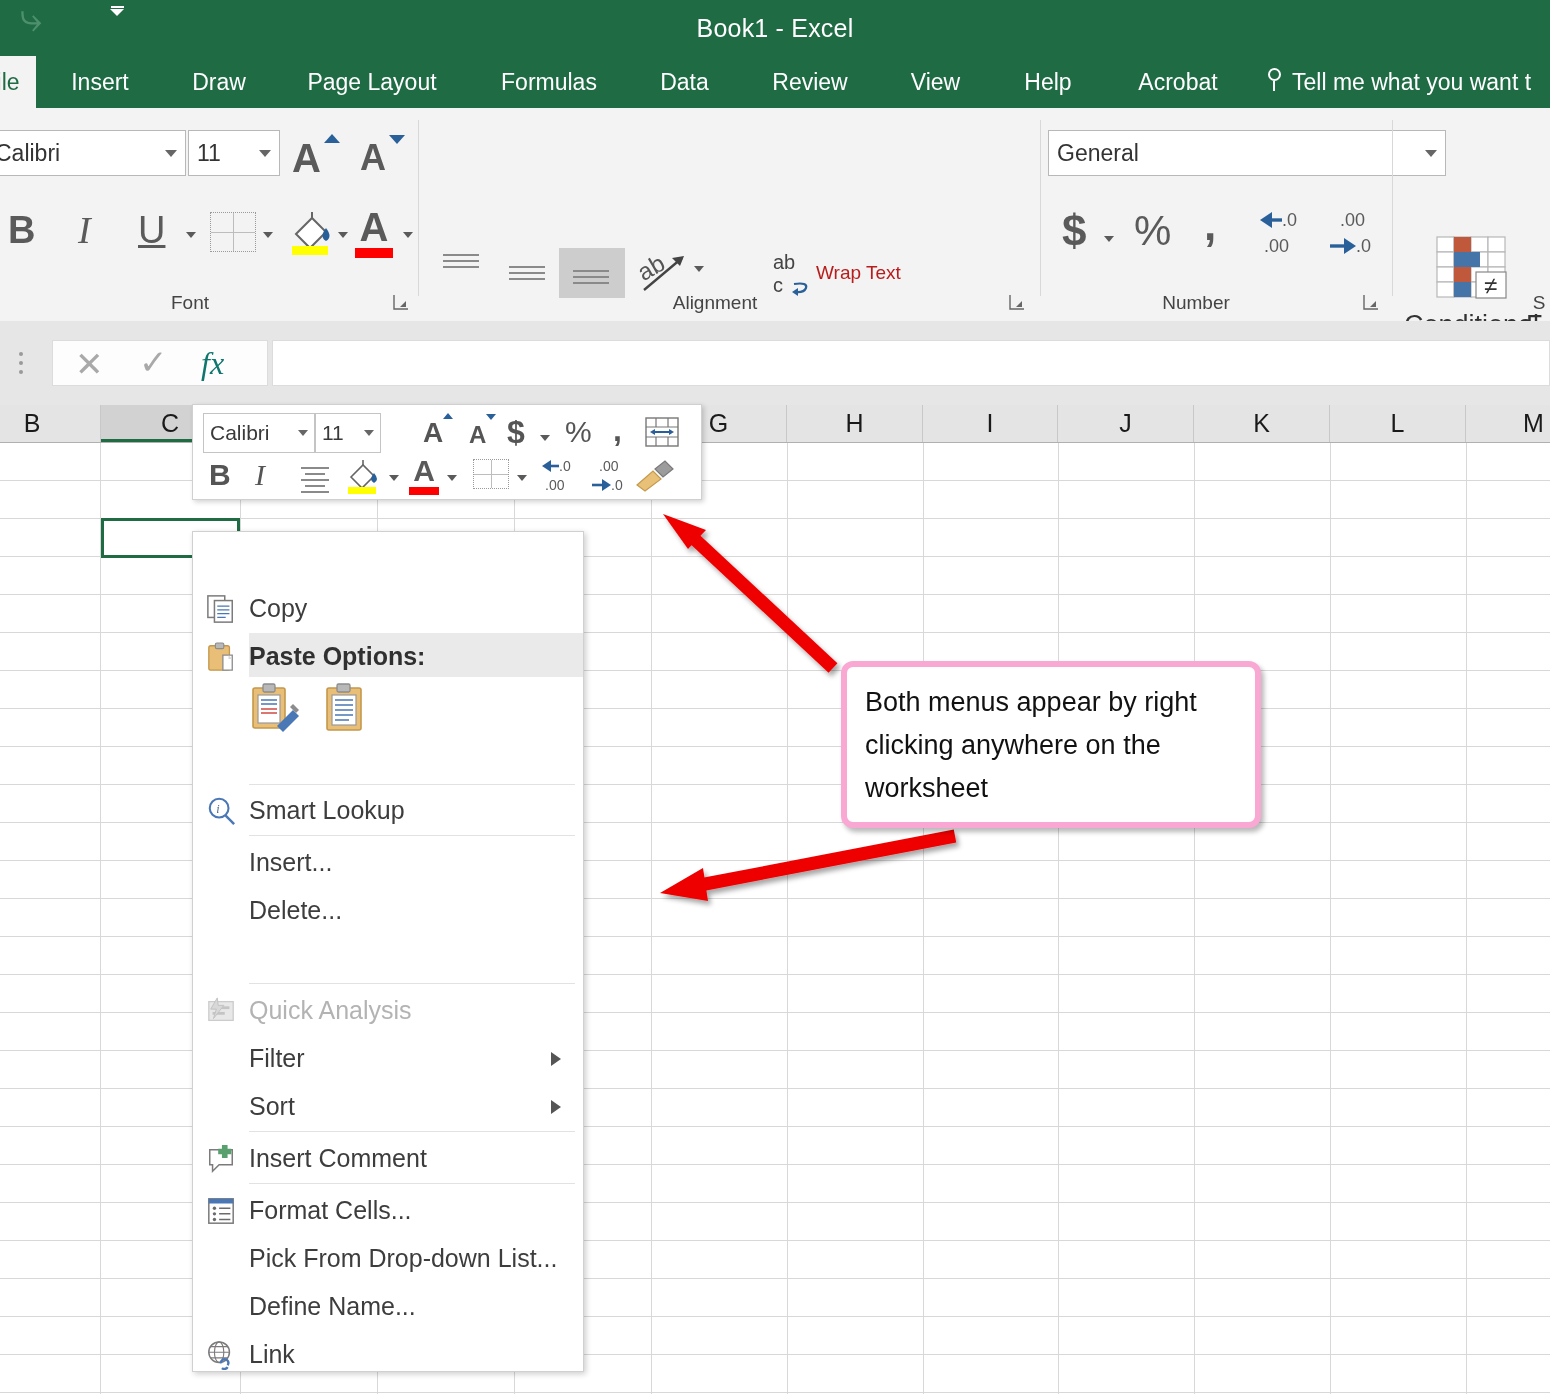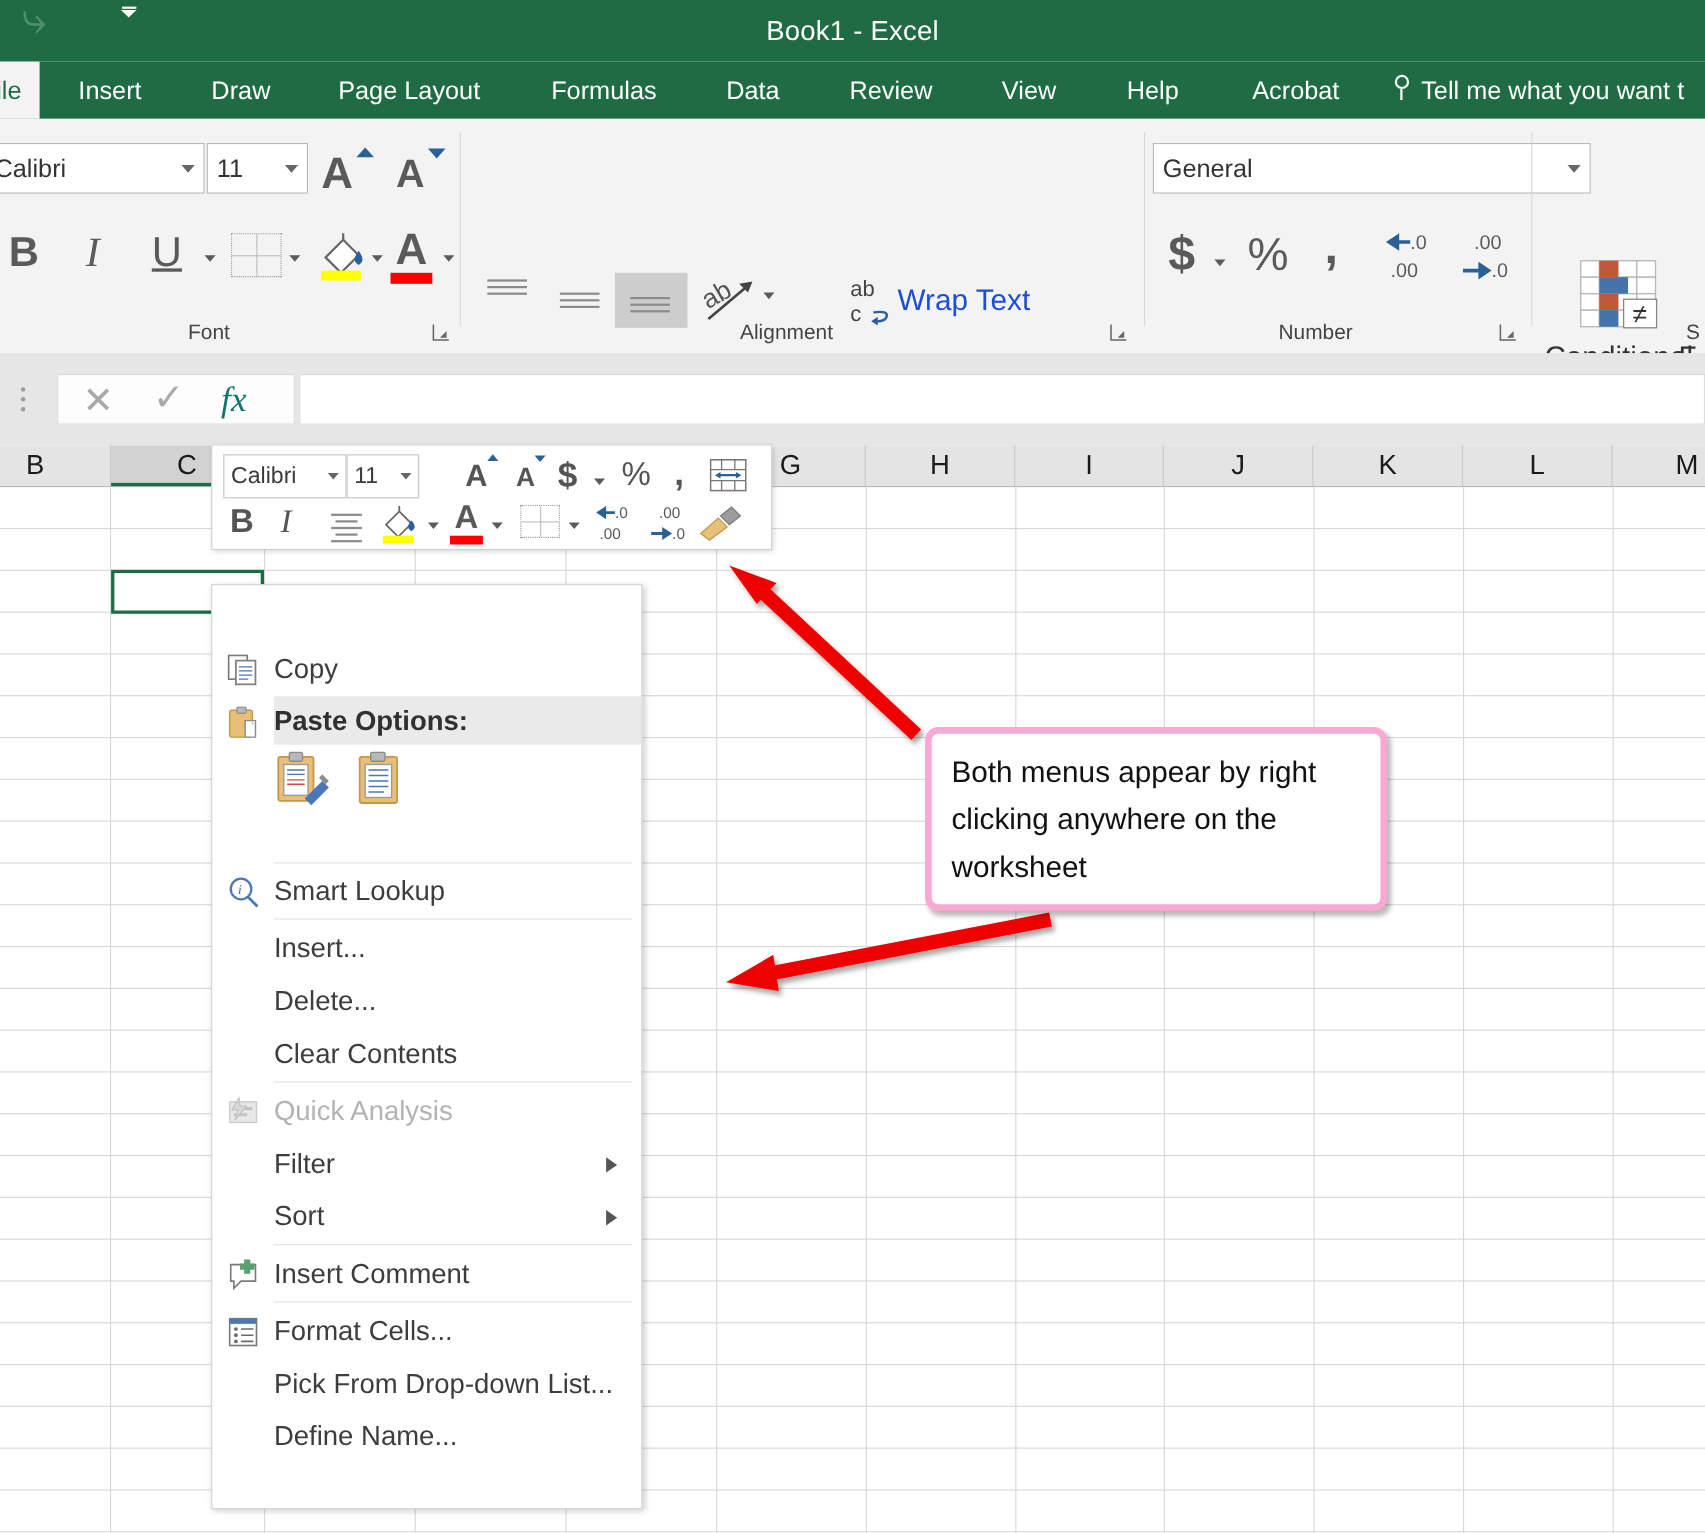--- a/index.html
+++ b/index.html
@@ -264,21 +264,21 @@
     <path d="M6 42 L44 10" stroke="#444" stroke-width="2.4" fill="none"></path>
     <path d="M46 8 L34 10 L42 18 Z" fill="#444"></path>
   </svg>
   <div class="minicaret" style="left:694px;top:158px;"></div>
   <svg class="rbtn" style="left:772px;top:142px;" width="44" height="46" viewBox="0 0 44 46">
     <text x="1" y="19" font-family="Liberation Sans, sans-serif" font-size="20" fill="#444">ab</text>
     <text x="1" y="42" font-family="Liberation Sans, sans-serif" font-size="20" fill="#444">c</text>
     <path d="M22 34 q14 -2 12 4 q-2 5 -11 4" stroke="#2a6099" stroke-width="2.2" fill="none"></path>
     <path d="M26 38 L20 42 L26 46 Z" fill="#2a6099"></path>
   </svg>
-  <div class="rbtn" style="left:816px;top:147px;font-size:27px;line-height:36px;color:#1d4ed8;">Wrap Text</div>
+  <div class="rbtn" style="left:816px;top:147px;font-size:19px;line-height:36px;color:#b91c1c;">Wrap Text</div>
 
   <div class="alignicon" style="left:443px;top:222px;width:36px;">
     <i style="width:36px;"></i>
       <i style="width:24px;"></i>
       <i style="width:36px;"></i>
       <i style="width:24px;"></i>
       <i style="width:36px;"></i>
   </div>
   <div class="alignicon" style="left:509px;top:222px;width:36px;">
     <i style="width:36px;"></i>
@@ -618,23 +618,20 @@
   <div class="cm-sep" style="top:303px;"></div>
 
   <div class="cm-item" style="top:354px;">
     <div class="cm-label">Delete...</div>
   </div>
 
   <div class="cm-item" style="top:306px;">
     <div class="cm-label">Insert...</div>
   </div>
 
-  <div class="cm-item" style="top:402px;">
-    <div class="cm-label">Clear Contents</div>
-  </div>
   <div class="cm-sep" style="top:451px;"></div>
 
   <div class="cm-item" style="top:454px;">
     <svg class="cm-icon" viewBox="0 0 32 32">
       <rect x="3" y="6" width="26" height="20" fill="#e8e8e8" stroke="#cccccc" stroke-width="1.4"></rect>
       <g fill="#c4c4c4">
           <rect x="7" y="11" width="18" height="3"></rect>
           <rect x="7" y="17" width="13" height="3"></rect>
         </g>
       <path d="M12 2 L5 14 L11 14 L8 24 L19 10 L13 10 Z" fill="#d8d8d8" stroke="#c0c0c0" stroke-width="1"></path>
@@ -679,13 +676,23 @@
   </div>
 
   <div class="cm-item" style="top:702px;">
     <div class="cm-label">Pick From Drop-down List...</div>
   </div>
 
   <div class="cm-item" style="top:750px;">
     <div class="cm-label">Define Name...</div>
   </div>
 
+  <div class="cm-item" style="top:798px;">
+    <svg class="cm-icon" viewBox="0 0 32 32">
+      <circle cx="14" cy="13" r="11" fill="none" stroke="#7b7b7b" stroke-width="1.6"></circle>
+      <ellipse cx="14" cy="13" rx="5" ry="11" fill="none" stroke="#7b7b7b" stroke-width="1.2"></ellipse>
+      <path d="M3 13 H25 M5 7 H23 M5 19 H23" stroke="#7b7b7b" stroke-width="1.2"></path>
+      <path d="M16 25 a4 4 0 0 1 6 -4 a4 4 0 0 1 1 6" fill="none" stroke="#4a77b5" stroke-width="2.6"></path>
+      <path d="M23 29 a4 4 0 0 1 -6 1" fill="none" stroke="#4a77b5" stroke-width="2.6"></path>
+    </svg>
+    <div class="cm-label">Link</div>
+  </div>
 </div>
 
 </body></html>

